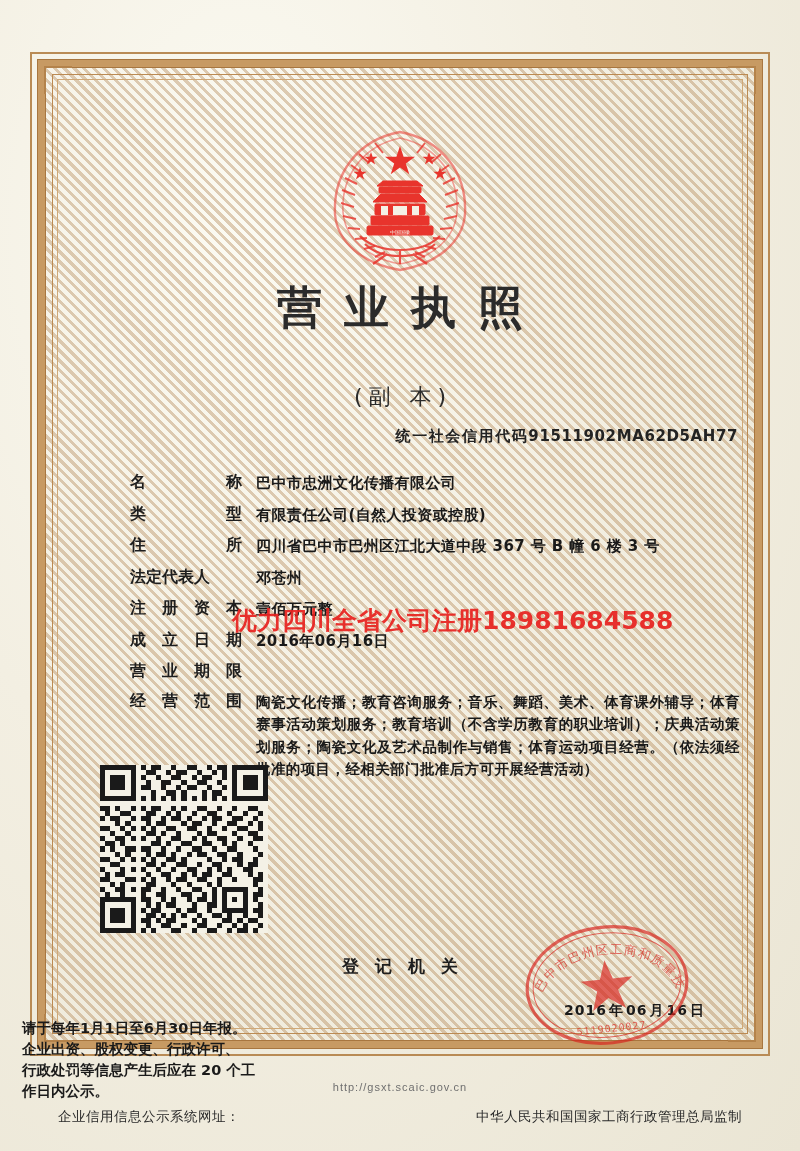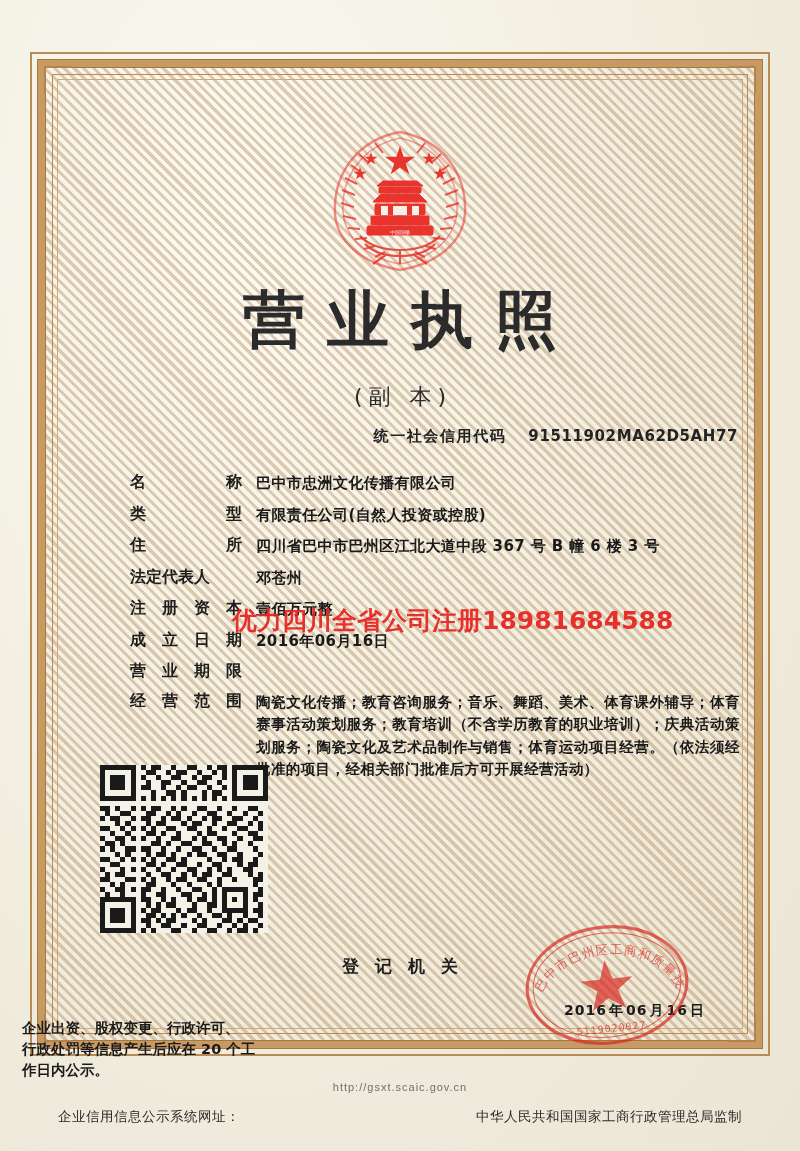--- a/index.html
+++ b/index.html
@@ -49,35 +49,35 @@
     position:absolute;left:50%;top:118px;transform:translateX(-50%);
     width:170px;height:160px;
   }
   .emblem svg{display:block;}
 
   
   .title{
     position:absolute;left:0;right:0;top:278px;text-align:center;
     font-family:"DejaVu Sans","Liberation Sans",sans-serif;
     font-weight:bold;
-    font-size:62px;
+    font-size:45px;
     letter-spacing:22px;
     text-indent:22px;
     color:#2b2b2b;
   }
   .subtitle{
     position:absolute;left:0;right:0;top:382px;text-align:center;
     font-size:22px;letter-spacing:6px;text-indent:6px;color:#2b2b2b;
   }
   .credit-code{
     position:absolute;right:62px;top:427px;
     font-size:15px;font-weight:bold;letter-spacing:1.6px;color:#232323;
     white-space:nowrap;
   }
-  .credit-code .code{letter-spacing:0.6px;margin-left:22px;}
+  .credit-code .code{letter-spacing:0.6px;margin-left:0;}
 
   
   .fields{
     position:absolute;left:130px;top:472px;right:60px;
   }
   .row{display:flex;align-items:flex-start;margin-bottom:9px;}
   .label{
     width:112px;flex:0 0 112px;
     font-size:16px;font-weight:bold;color:#1e1e1e;
     display:flex;justify-content:space-between;
@@ -617,20 +617,21 @@
         <path id="sealArc" d="M 19 72 A 70 50 0 0 1 155 72" fill="none"></path>
         <text font-size="12.5" fill="#d9221c" font-family="DejaVu Sans, sans-serif" letter-spacing="1.2">
           <textPath href="#sealArc" startOffset="4%">巴中市巴州区工商和质量技术监督管理局</textPath>
         </text>
         <text x="87" y="112" text-anchor="middle" font-size="10" fill="#d9221c" font-family="DejaVu Sans Mono, monospace" letter-spacing="1">5119020027</text>
       </g>
     </svg>
   </div>
 
   <div class="notes">
+    <div>请于每年1月1日至6月30日年报。</div>
     <div>企业出资、股权变更、行政许可、</div>
     <div>行政处罚等信息产生后应在 20 个工</div>
     <div>作日内公示。</div>
   </div>
 
   <div class="url-center">http://gsxt.scaic.gov.cn</div>
 
   <div class="footer">
     <div class="left">企业信用信息公示系统网址：</div>
     <div class="right">中华人民共和国国家工商行政管理总局监制</div>

